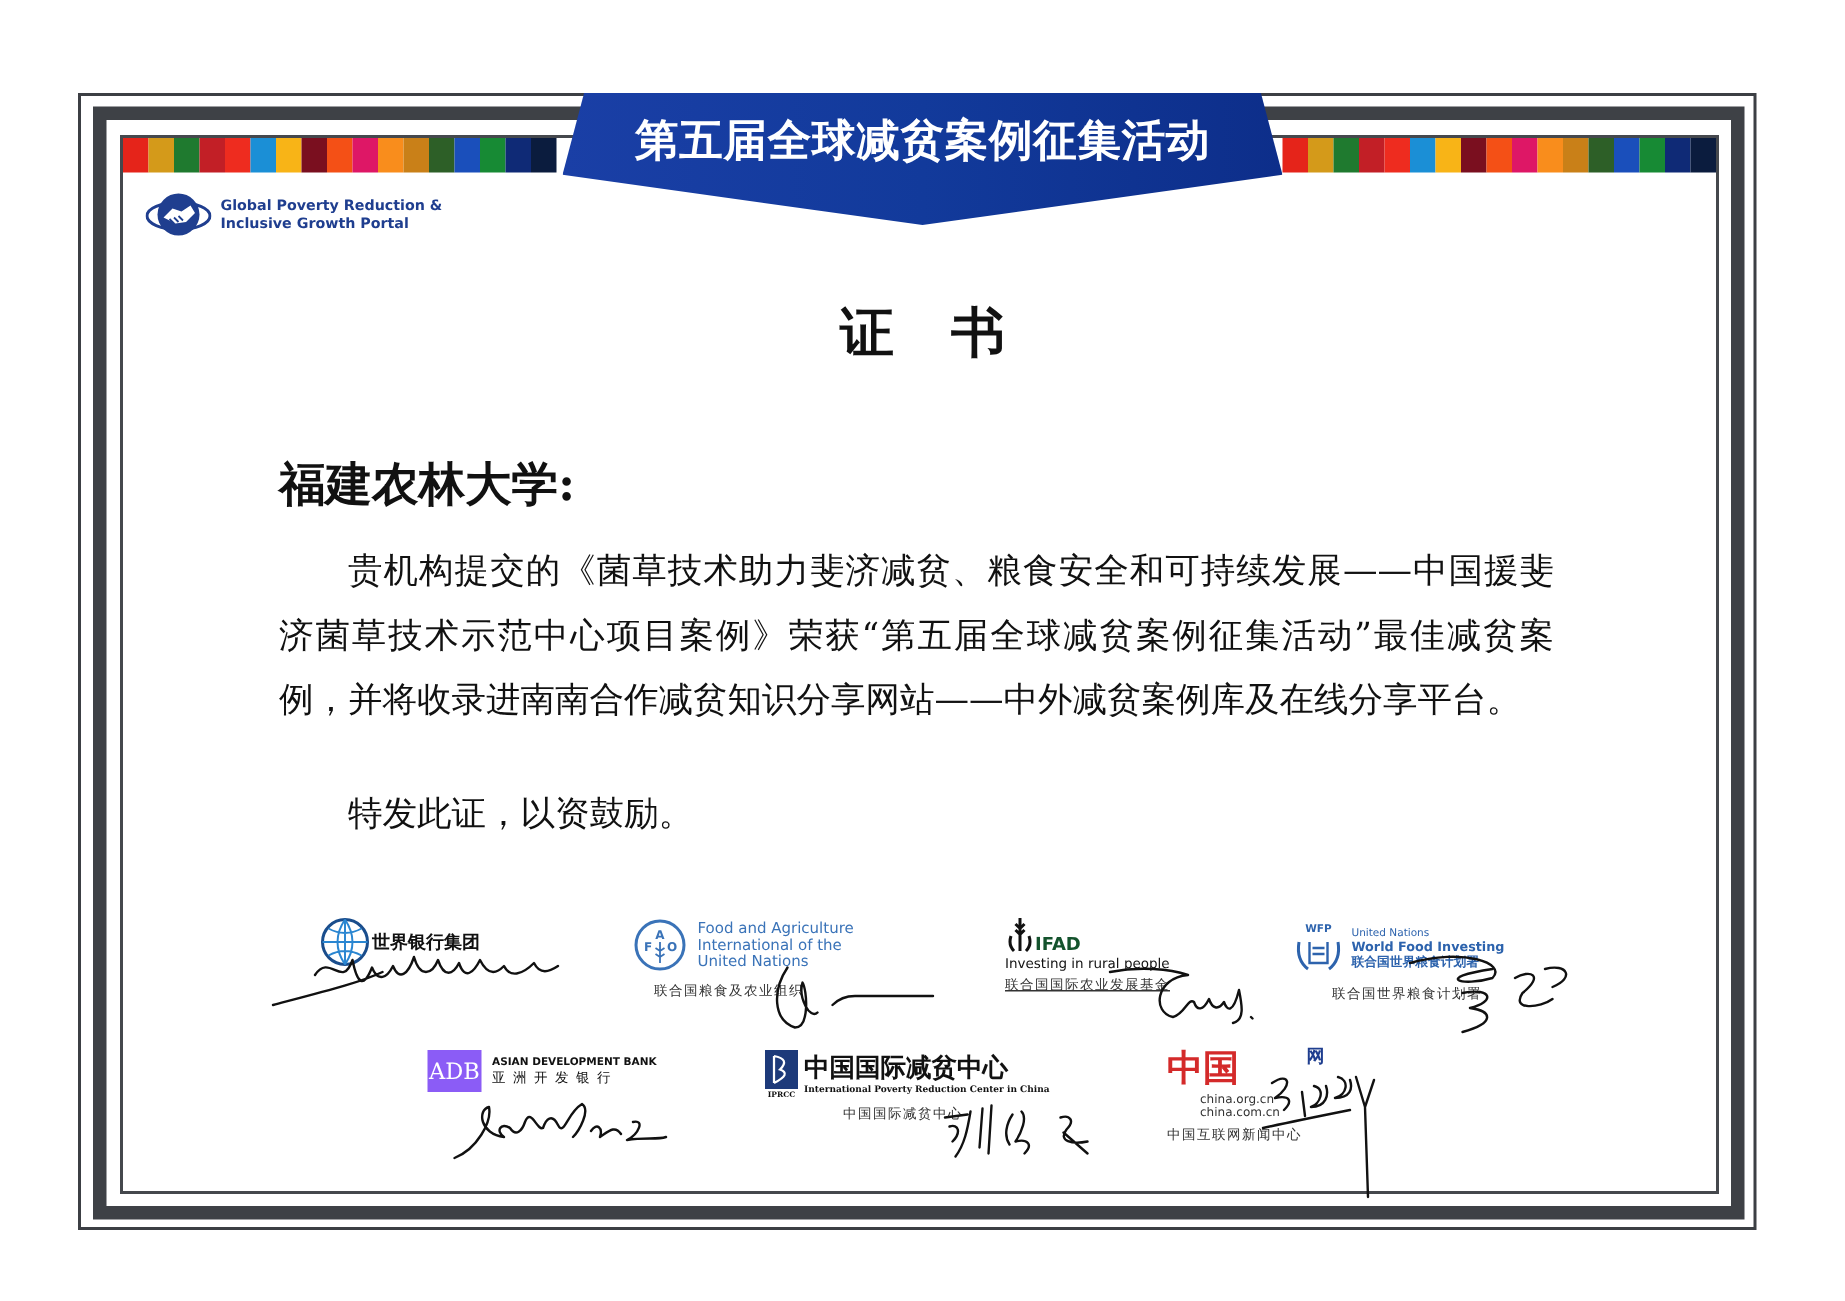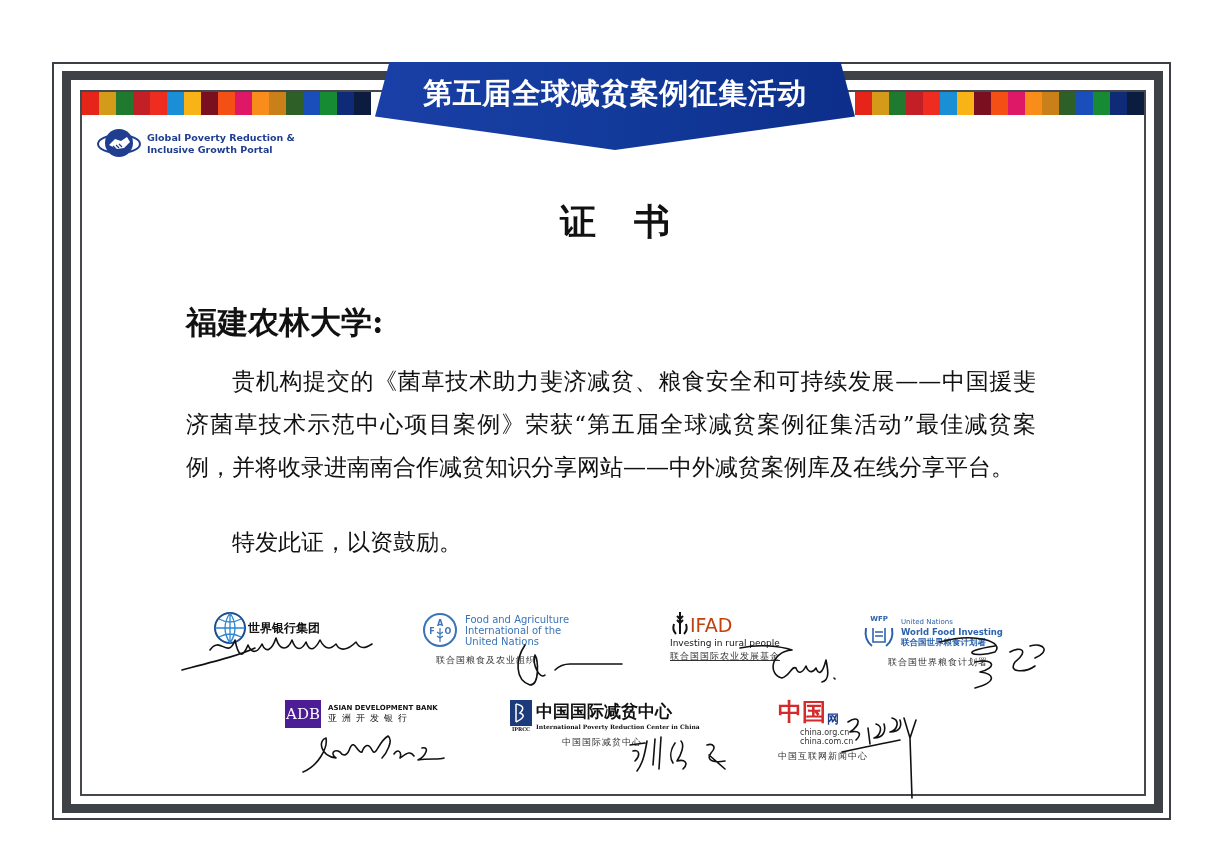--- a/index.html
+++ b/index.html
@@ -44,24 +44,24 @@
   .body-text p { margin: 0; text-indent: 2em; }
   .closing { position: absolute; left: 232px; top: 527px; font-size: 23px; }
 
   .org { position: absolute; font-family: "DejaVu Sans", "Liberation Sans", sans-serif; }
   .org .cn { font-family: "DejaVu Serif", serif; font-size: 9px; color: #333; letter-spacing: 1px; }
   .sig { position: absolute; }
   .sig path { fill: none; stroke: #111; stroke-width: 1.6; stroke-linecap: round; stroke-linejoin: round; }
 
   .wb-name { font-weight: bold; font-size: 12px; color: #111; }
   .fao-name { color: #3a73b8; font-size: 10px; line-height: 11px; }
-  .ifad-name { font-weight: 400; font-size: 19px; color: #c2410c; }
+  .ifad-name { font-weight: 700; font-size: 12px; color: #14532d; }
   .ifad-tag { font-size: 9px; color: #111; }
   .wfp-name { color: #2d63ad; font-size: 8.5px; font-weight: bold; line-height: 10px; }
-  .adb-box { background: #4c1d95; color: #fff; font-family: "DejaVu Serif", serif; font-size: 15px; width: 36px; height: 28px; display: flex; align-items: center; justify-content: center; }
+  .adb-box { background: #8b5cf6; color: #fff; font-family: "DejaVu Serif", serif; font-size: 15px; width: 36px; height: 28px; display: flex; align-items: center; justify-content: center; }
   .adb-name { font-size: 7px; font-weight: bold; }
   .adb-cn { font-size: 9px; letter-spacing: 5px; }
   .iprcc-cn { font-size: 17px; font-weight: bold; color: #111; }
   .iprcc-en { font-family: "DejaVu Serif", serif; font-size: 6px; font-weight: bold; color: #111; }
   .china-org { font-size: 8px; color: #333; line-height: 9px; }
 </style>
 </head>
 <body>
 
 <div class="frame-outer"></div>
@@ -223,21 +223,21 @@
       <div class="iprcc-en">International Poverty Reduction Center in China</div>
     </div>
   </div>
   <div class="cn" style="margin-left:52px; margin-top:4px;">中国国际减贫中心</div>
 </div>
 <svg class="sig" style="left:625px; top:735px;" width="120" height="40" viewBox="0 0 120 40">
   <path d="M5 10 L20 8 M8 16 C14 14 16 20 10 26 M22 6 C20 18 18 28 12 36 M30 4 L28 30 M36 2 L34 34 M50 8 C46 14 44 22 48 28 M56 6 C60 10 56 20 52 26 C60 24 64 28 58 34 M82 10 C88 8 92 12 86 18 C80 26 90 28 100 26 M84 20 L100 34"></path>
 </svg>
 
 <div class="org" style="left:778px; top:696px;">
-  <div style="display:flex; align-items:flex-end;">
+  <div style="display:flex; align-items:flex-start;gap:44px;">
     <span style="color:#d42a2a; font-size:24px; font-weight:bold; font-family:'DejaVu Serif', serif;">中国</span>
     <span style="color:#1f3e8f; font-size:12px; font-weight:bold; margin-left:1px;">网</span>
   </div>
   <div class="china-org" style="margin-left:22px;">
     <div>china.org.cn</div>
     <div>china.com.cn</div>
   </div>
   <div class="cn" style="margin-top:4px;">中国互联网新闻中心</div>
 </div>
 <svg class="sig" style="left:840px; top:710px;" width="90" height="90" viewBox="0 0 90 90">

